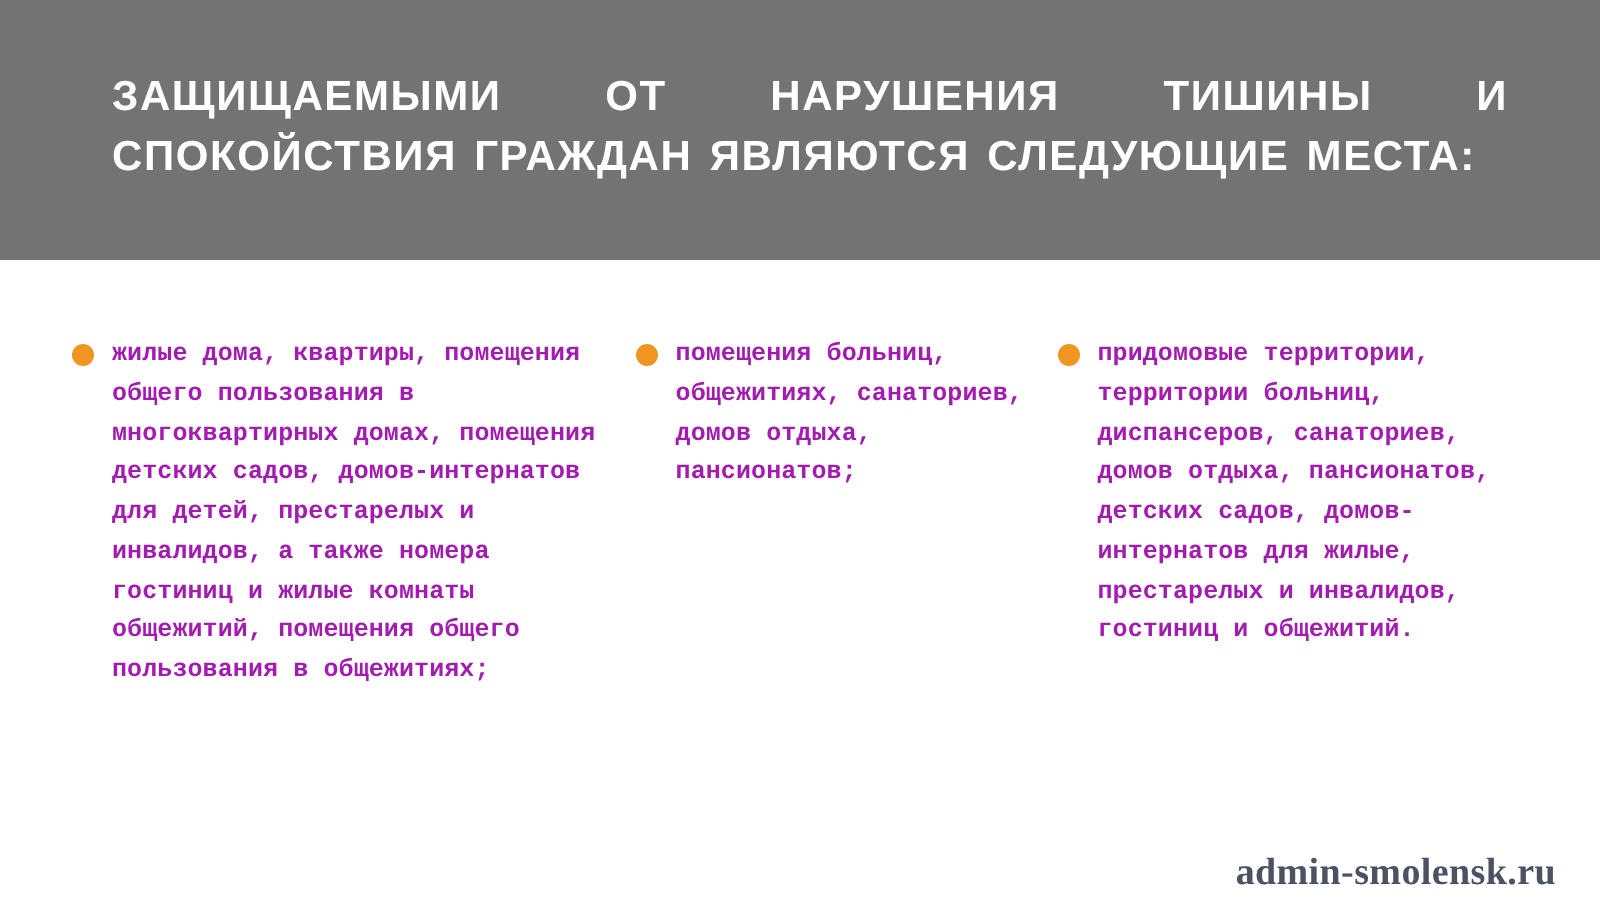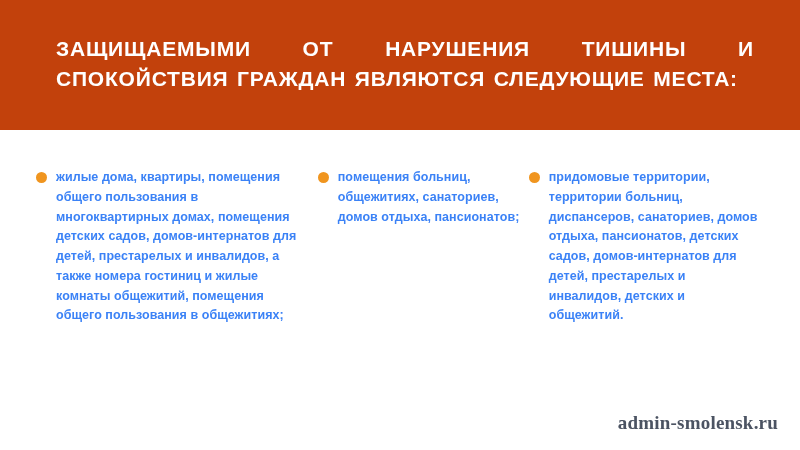--- a/index.html
+++ b/index.html
@@ -13,21 +13,21 @@
     font-family: "Liberation Sans", sans-serif;
     overflow: hidden;
   }
   .slide {
     position: relative;
     width: 800px;
     height: 450px;
     background: #ffffff;
   }
   .header-band {
-    background: #c2410c;
+    background: #737373;
     width: 800px;
     min-height: 130px;
     box-sizing: border-box;
     padding: 14px 46px 16px 56px;
     display: flex;
     align-items: center;
   }
   .header-title {
     color: #ffffff;
     font-weight: bold;
@@ -56,33 +56,34 @@
   .bullet-dot {
     width: 11px;
     height: 11px;
     border-radius: 50%;
     background: #f0951f;
     flex: 0 0 auto;
     margin-top: 4px;
     margin-right: 9px;
   }
   .col-text {
-    color: #3b82f6;
+    color: #a21caf;
     font-size: 12.5px;
     line-height: 1.58;
     font-weight: bold;
     letter-spacing: 0.05px;
+    font-family: Liberation Mono, monospace;
   }
   .col-2 .col-text, .col-3 .col-text {
     font-weight: bold;
   }
   .footer {
     position: absolute;
     right: 22px;
-    bottom: 16px;
+    bottom: 2px;
     color: #4b5362;
     font-size: 19px;
     font-weight: bold;
     letter-spacing: 0.2px;
     font-family: "Liberation Serif", serif;
     margin-left: 10px;
   }
 </style>
 </head>
 <body>
@@ -100,20 +101,20 @@
       <div class="col-text">жилые дома, квартиры, помещения общего пользования в многоквартирных домах, помещения детских садов, домов-интернатов для детей, престарелых и инвалидов, а также номера гостиниц и жилые комнаты общежитий, помещения общего пользования в общежитиях;</div>
     </div>
 
     <div class="col col-2">
       <span class="bullet-dot"></span>
       <div class="col-text">помещения больниц, общежитиях, санаториев, домов отдыха, пансионатов;</div>
     </div>
 
     <div class="col col-3">
       <span class="bullet-dot"></span>
-      <div class="col-text">придомовые территории, территории больниц, диспансеров, санаториев, домов отдыха, пансионатов, детских садов, домов-интернатов для детей, престарелых и инвалидов, детских и общежитий.</div>
+      <div class="col-text">придомовые территории, территории больниц, диспансеров, санаториев, домов отдыха, пансионатов, детских садов, домов-интернатов для жилые, престарелых и инвалидов, гостиниц и общежитий.</div>
     </div>
 
   </div>
 
   <div class="footer">admin-smolensk.ru</div>
 
 </div>
 
 </body></html>

